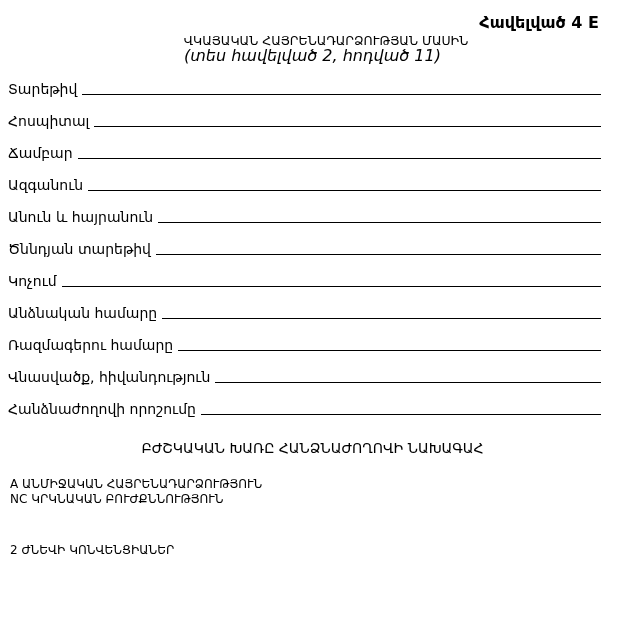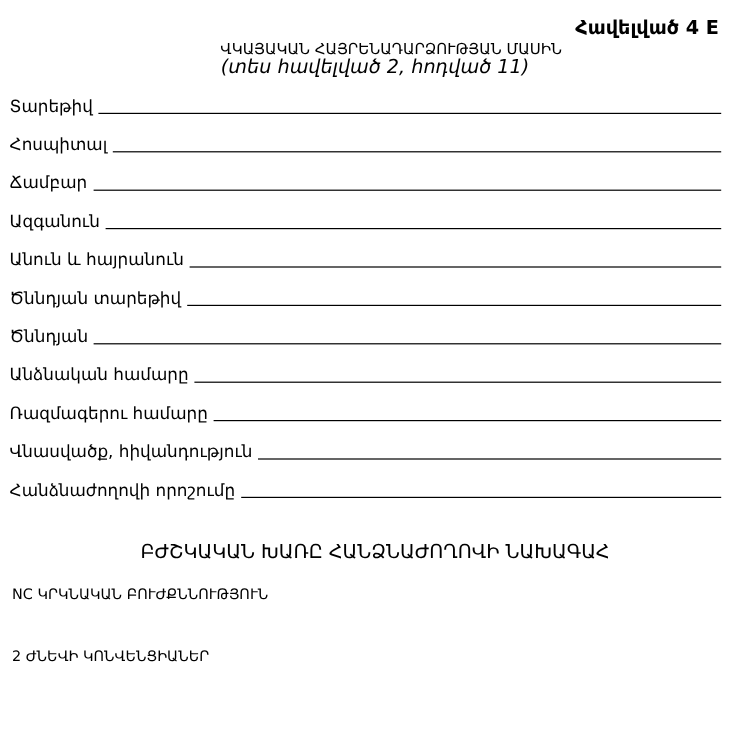--- a/index.html
+++ b/index.html
@@ -56,23 +56,23 @@
     flex: 0 0 auto;
   }
   .field-line {
     flex: 1 1 auto;
     border-bottom: 1px solid #000000;
     margin-left: 5px;
     margin-bottom: 2px;
     height: 1px;
   }
   .decision-heading {
-    margin-top: 35px;
+    margin-top: 24px;
     text-align: center;
-    font-size: 16px;
+    font-size: 14px;
     line-height: 15px;
     white-space: nowrap;
   }
   .options {
     margin: 21px 0 0 10px;
   }
   .option-row {
     font-size: 12px;
     line-height: 14.5px;
     white-space: nowrap;
@@ -122,21 +122,21 @@
       <span class="field-label">Անուն և հայրանուն</span>
       <span class="field-line"></span>
     </div>
 
     <div class="field-row">
       <span class="field-label">Ծննդյան տարեթիվ</span>
       <span class="field-line"></span>
     </div>
 
     <div class="field-row">
-      <span class="field-label">Ծննդյան</span>
+      <span class="field-label">Կոչում</span>
       <span class="field-line"></span>
     </div>
 
     <div class="field-row">
       <span class="field-label">Անձնական համարը</span>
       <span class="field-line"></span>
     </div>
 
     <div class="field-row">
       <span class="field-label">Ռազմագերու համարը</span>
@@ -152,20 +152,24 @@
       <span class="field-label">Հանձնաժողովի որոշումը</span>
       <span class="field-line"></span>
     </div>
 
   </div>
 
   <div class="decision-heading">ԲԺՇԿԱԿԱՆ ԽԱՌԸ ՀԱՆՁՆԱԺՈՂՈՎԻ ՆԱԽԱԳԱՀ</div>
 
   <div class="options">
     <div class="option-row">
+      <span>A</span>
+      <span>ԱՆՄԻՋԱԿԱՆ ՀԱՅՐԵՆԱԴԱՐՁՈՒԹՅՈՒՆ</span>
+    </div>
+    <div class="option-row">
       <span>NC</span>
       <span>ԿՐԿՆԱԿԱՆ ԲՈՒԺՔՆՆՈՒԹՅՈՒՆ</span>
     </div>
   </div>
 
   <div class="footer-line">2 ԺՆԵՎԻ ԿՈՆՎԵՆՑԻԱՆԵՐ</div>
 
 </div>
 
 </body></html>

